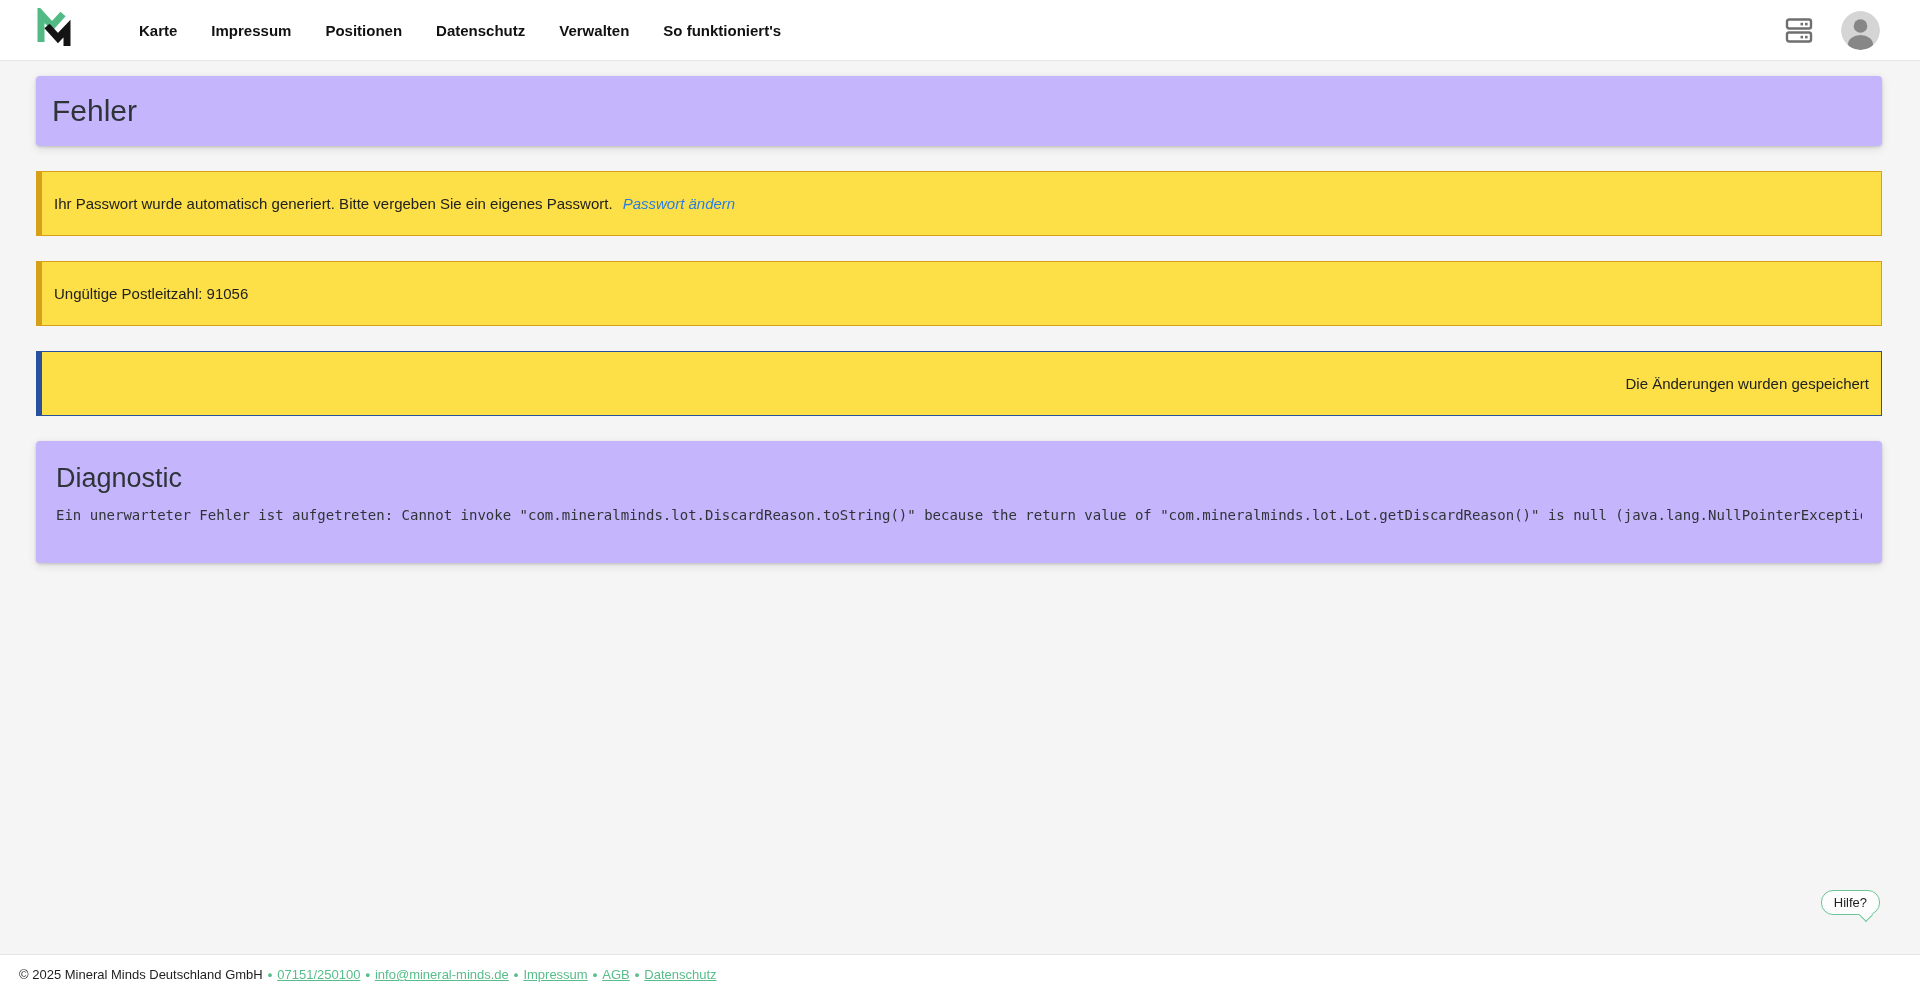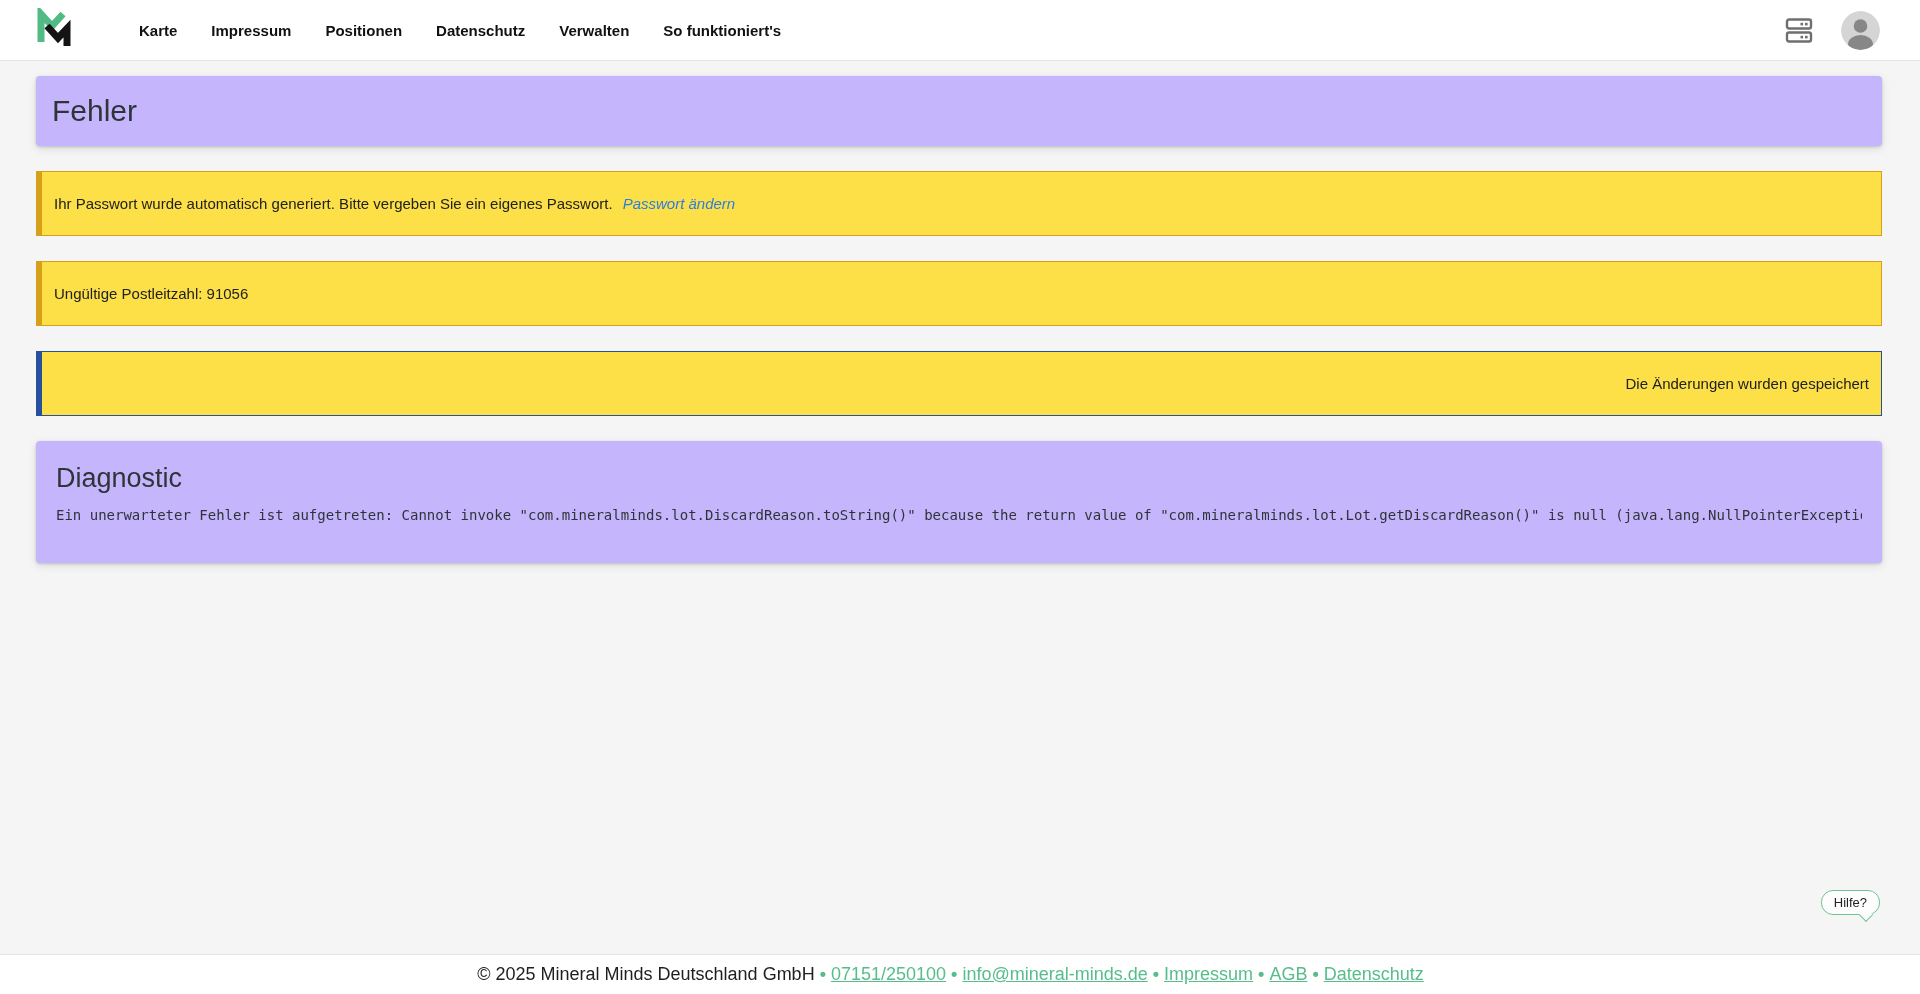--- a/index.html
+++ b/index.html
@@ -136,23 +136,23 @@
   .footer{
     position:absolute;
     bottom:0;
     left:0;
     width:100%;
     height:40px;
     background:#fff;
     border-top:1px solid #e4e4e4;
     display:flex;
     align-items:center;
-    justify-content:center;
+    justify-content:flex-start;
     padding:0 38px 0 19px;
-    font-size:18px;
+    font-size:13px;
     color:#1f1f1f;
   }
   .footer-left{display:flex;align-items:center;white-space:nowrap;}
   .footer-sep{color:var(--footer-link-green);margin:0 5px;font-weight:700;}
   .footer-link{color:var(--footer-link-green);text-decoration:underline;cursor:pointer;}
   .footer-right{white-space:nowrap;}
   .footer-right b{font-weight:700;}
 </style>
 </head>
 <body>

